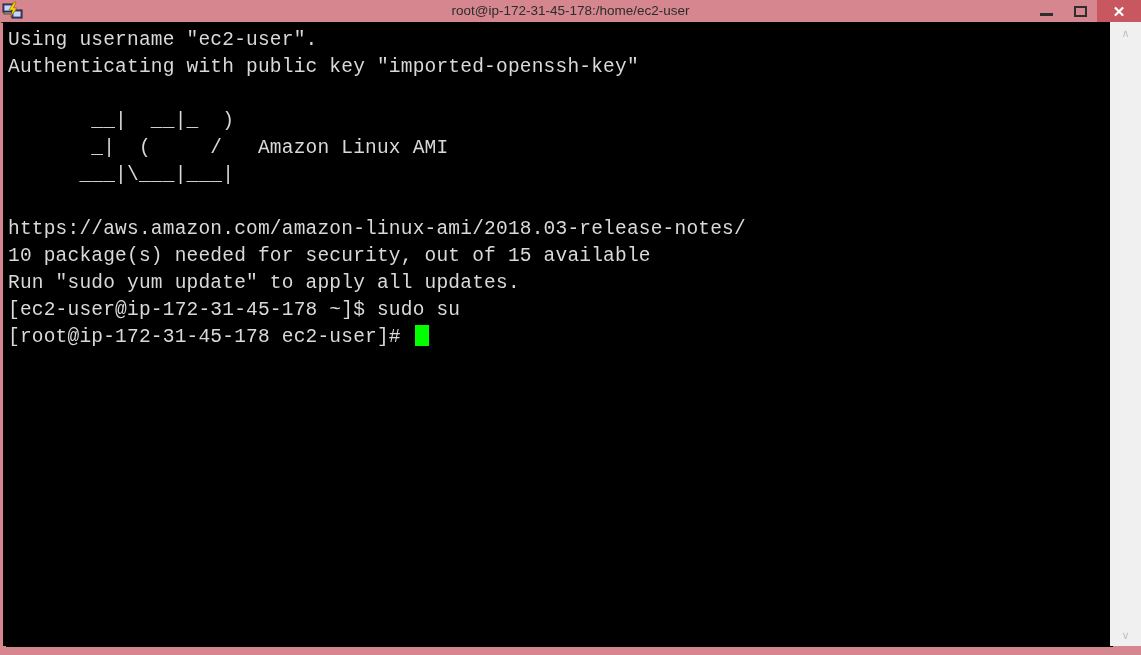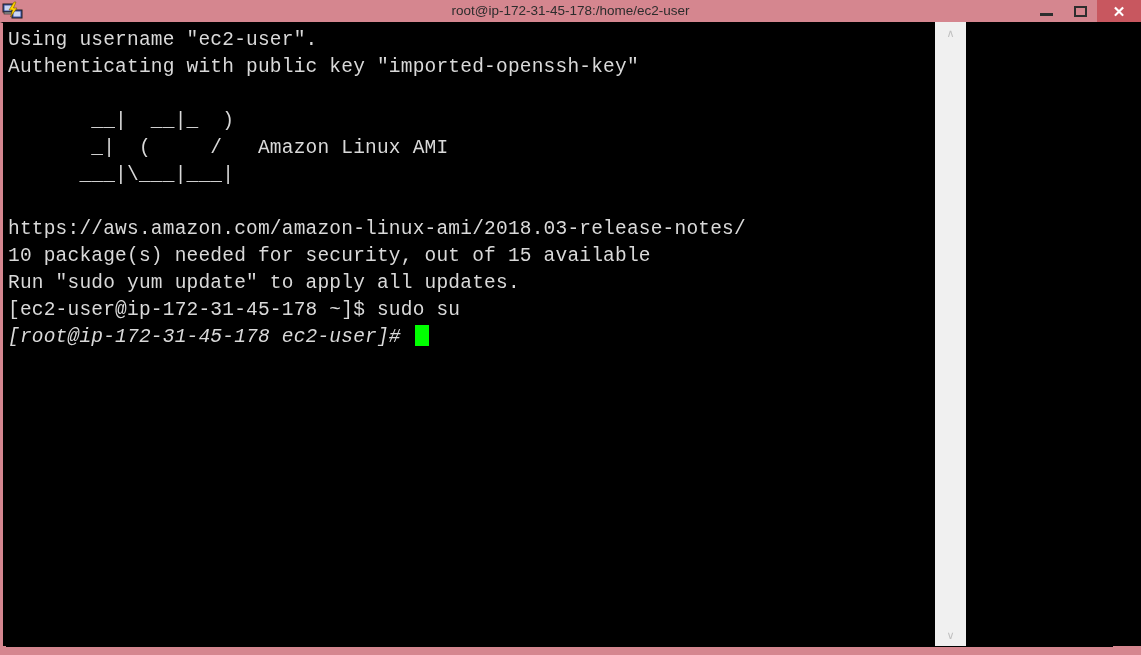--- a/index.html
+++ b/index.html
@@ -9,21 +9,21 @@
   }
   body {
     width: 1141px;
     height: 655px;
     overflow: hidden;
     font-family: "Liberation Sans", sans-serif;
   }
 
   #window {
     position: relative;
-    width: 966px;
+    width: 1141px;
     height: 655px;
     background: #d5868f;
     box-sizing: border-box;
   }
 
   
   #titlebar {
     position: absolute;
     left: 0; top: 0;
     width: 1141px;
@@ -138,21 +138,20 @@
     font-size: 19.5px;
     line-height: 27px;
     color: #d9d9d9;
     white-space: pre;
     letter-spacing: 0.2px;
   }
 
   .cursor-line {
     position: relative;
     display: block;
-    font-style: italic;
   }
   #cursor {
     display: inline-block;
     width: 14px;
     height: 21px;
     background: #00ff00;
     vertical-align: -4px;
     margin-left: 2px;
   }
 

